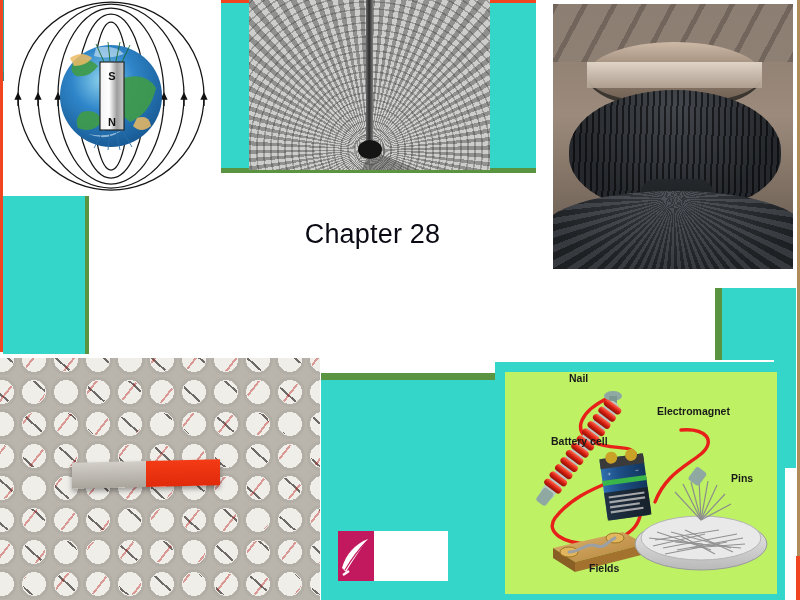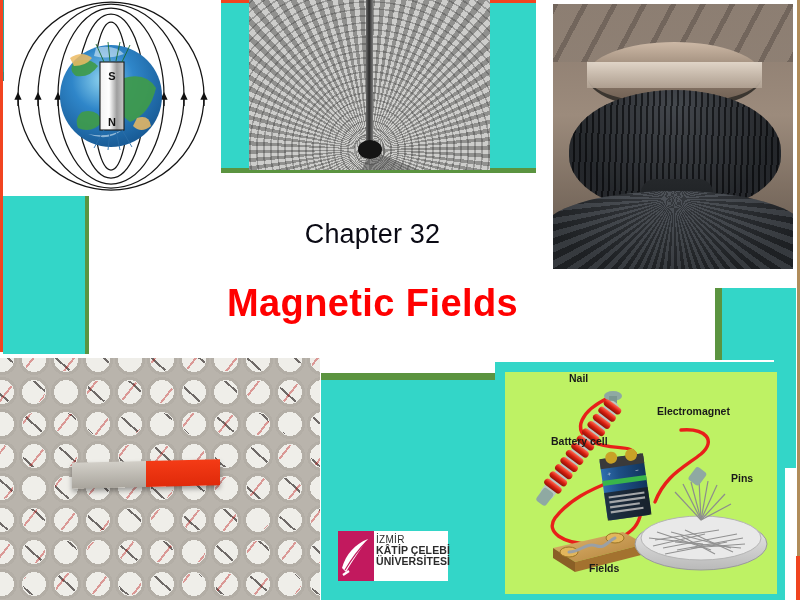--- a/index.html
+++ b/index.html
@@ -244,22 +244,21 @@
   </div>
 
   <div class="teal blk-a"></div>
   <div class="grn  blk-a-edge"></div>
 
   <div class="grn  blk-c-edge"></div>
   <div class="teal blk-c"></div>
   <div class="blk-c-edge2"></div>
   <div class="teal blk-c2"></div>
 
-  <div class="chapter">Chapter 32</div>
-  <div class="maintitle">Magnetic Fields</div>
+  <div class="chapter">Chapter 28</div>
 
   <div class="compasses">
     <div class="grid"></div>
     <div class="needles"></div>
     <div class="reds"></div>
   </div>
   <div class="bar-magnet">
     <div class="half-s"></div>
     <div class="half-n"></div>
   </div>
@@ -267,25 +266,20 @@
   <div class="grn  blk-d-top"></div>
   <div class="teal blk-d"></div>
 
   <div class="logo">
     <div class="mark"></div>
     <svg class="quill" viewBox="0 0 30 38">
       <path d="M27,1 C14,6 5,16 1,30 L5,34 C12,22 20,10 27,1 Z" fill="#ffffff"></path>
       <path d="M26,3 C18,11 10,22 4,32" stroke="#c2195e" stroke-width="1.1" fill="none"></path>
       <path d="M8,33 L2,37" stroke="#ffffff" stroke-width="2.2" fill="none"></path>
     </svg>
-    <div class="txt">
-      <div class="l1">İZMİR</div>
-      <div class="l2">KÂTİP ÇELEBİ</div>
-      <div class="l3">ÜNİVERSİTESİ</div>
-    </div>
   </div>
 
   <div class="teal blk-e"></div>
   <div class="blk-e-notch"></div>
   <div class="blk-e-in"></div>
 
   <div class="circuit">
     <svg width="272" height="222" viewBox="0 0 272 222">
       <defs>
         <linearGradient id="coilG" x1="0" y1="0" x2="0" y2="1">

